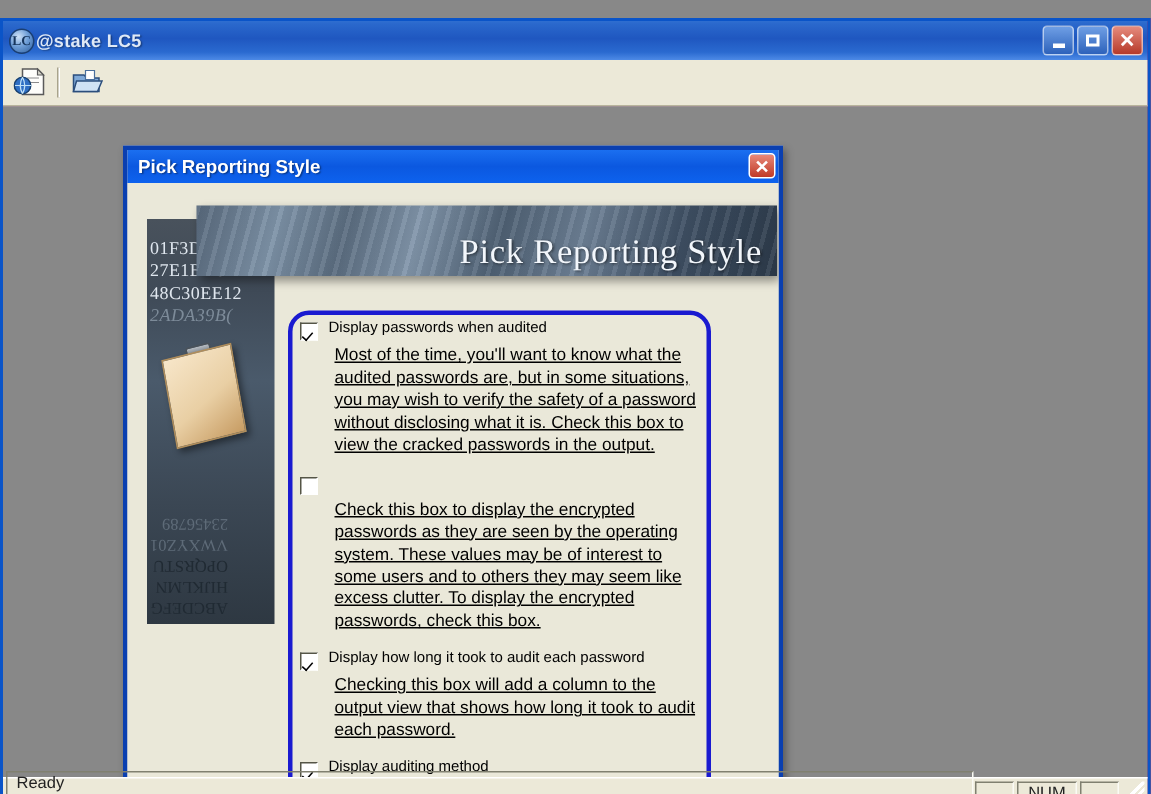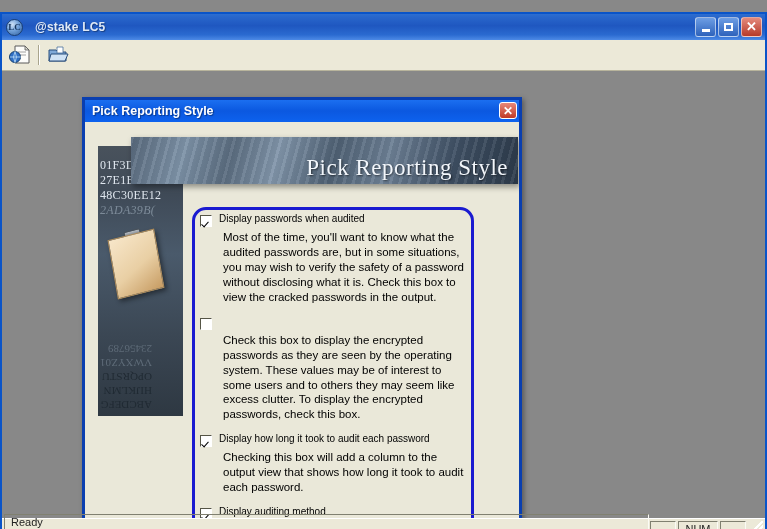--- a/index.html
+++ b/index.html
@@ -40,21 +40,21 @@
     display: flex; align-items: center; justify-content: center;
     font-size: 9px; font-weight: bold; color: #17365d;
     font-family: "Liberation Serif", serif;
     line-height: 1;
     flex: none;
   }
   #app-title-text {
     color: #dfe9f6;
     font-size: 12px;
     font-weight: bold;
-    margin-left: 12px;
+    margin-left: 1px;
     letter-spacing: 0.2px;
     text-shadow: 1px 1px 1px rgba(0,0,0,0.35);
     white-space: nowrap;
   }
   #app-window-buttons {
     position: absolute; right: 3px; top: 3px;
     display: flex; gap: 2px;
   }
   .winbtn {
     width: 21px; height: 20px;
@@ -314,20 +314,21 @@
     border: solid #000;
     border-width: 0 1.8px 1.8px 0;
     transform: rotate(42deg);
   }
   .opt-label { font-size: 10px; white-space: nowrap; }
   .opt-desc {
     margin: 3px 0 11px 24px;
     font-size: 11.5px;
     line-height: 1.30;
     color: #000;
+    text-decoration: underline;
   }
 </style>
 </head>
 <body>
 
 <div id="app-window">
 
   <div id="app-titlebar">
     <div id="app-icon">LC</div>
     <div id="app-title-text">@stake LC5</div>

